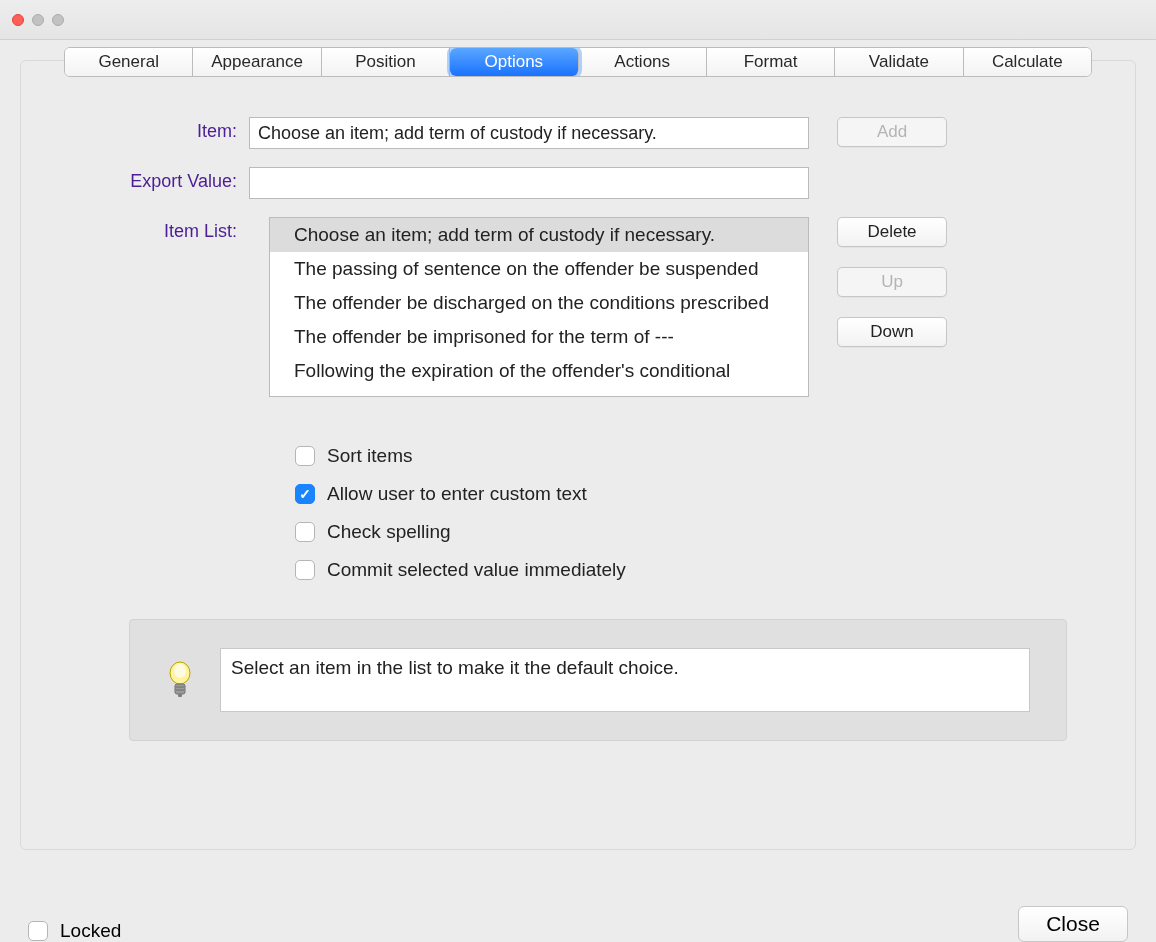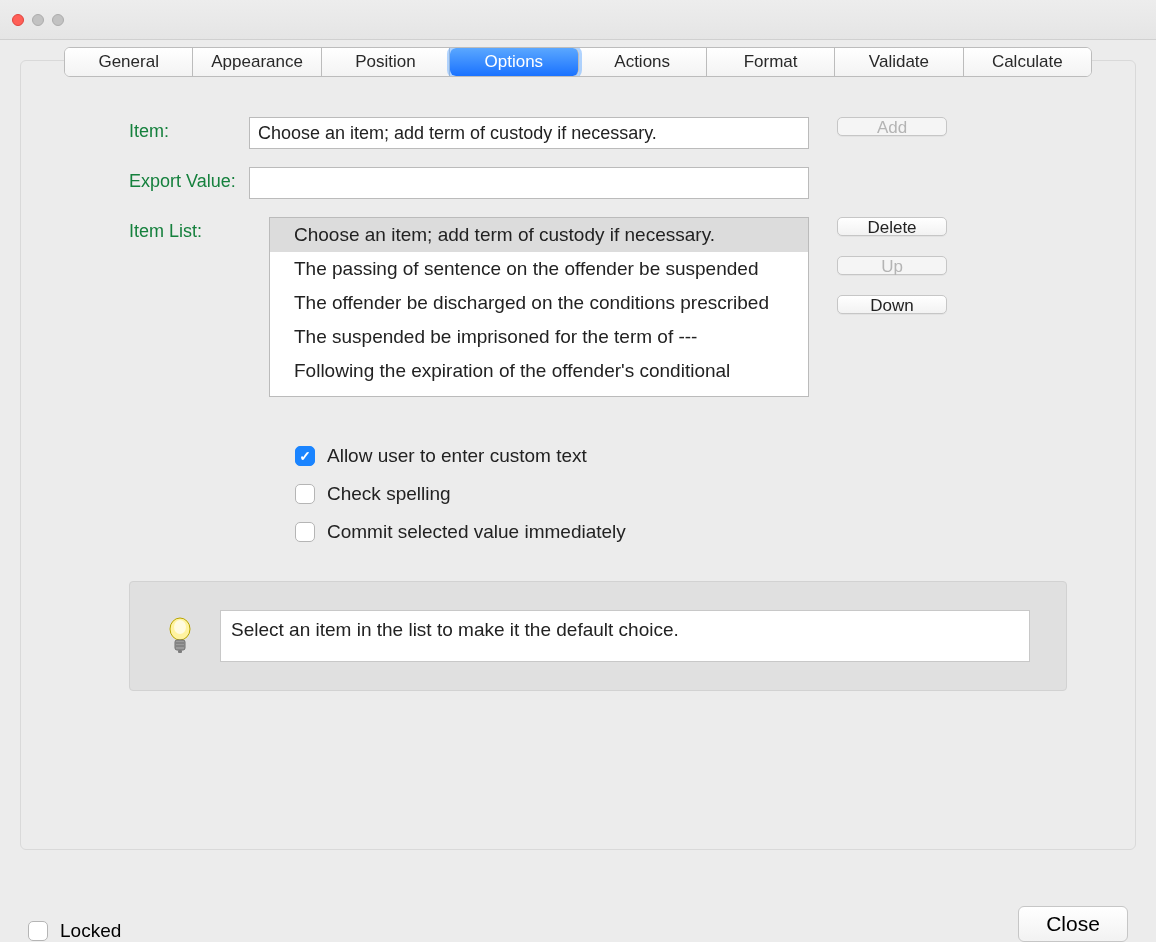--- a/index.html
+++ b/index.html
@@ -89,44 +89,44 @@
       padding-left: 80px;
       padding-right: 40px;
     }
     .row {
       display: flex;
       align-items: flex-start;
       margin-bottom: 18px;
     }
     .row-label {
       width: 120px;
-      text-align: left;
+      text-align: right;
       font-size: 18px;
       padding-right: 12px;
       padding-top: 4px;
-      color: #15803d;
+      color: #4c1d95;
     }
     .text-input {
       width: 560px;
       height: 32px;
       border: 1px solid #bbb;
       background: #fff;
       font-size: 18px;
       padding: 0 8px;
       color: #222;
     }
     .btn-col {
       margin-left: 28px;
       display: flex;
       flex-direction: column;
       gap: 20px;
     }
     .mac-btn {
       min-width: 110px;
-      height: 19px;
+      height: 30px;
       border: 1px solid #c6c6c6;
       border-radius: 5px;
       background: linear-gradient(#ffffff, #f2f2f2);
       font-size: 17px;
       color: #222;
       box-shadow: 0 1px 0 rgba(0,0,0,0.04);
     }
     .mac-btn.disabled {
       color: #b4b4b4;
       background: #f5f5f5;
@@ -187,21 +187,21 @@
       border-radius: 4px;
       padding: 28px 36px;
       display: flex;
       align-items: center;
       gap: 26px;
     }
     .hint-text {
       background: #fff;
       border: 1px solid #c8c8c8;
       flex: 1;
-      height: 52px;
+      height: 64px;
       padding: 8px 10px;
       font-size: 19px;
       color: #222;
     }
     .bulb {
       width: 28px;
       height: 40px;
     }
     .footer {
       position: absolute;
@@ -266,32 +266,36 @@
         <div class="row-label">Export Value:</div>
         <input class="text-input" value="" style="">
       </div>
 
       <div class="row">
         <div class="row-label">Item List:</div>
         <div class="listbox">
           <div class="item selected">Choose an item; add term of custody if necessary.</div>
           <div class="item">The passing of sentence on the offender be suspended</div>
           <div class="item">The offender be discharged on the conditions prescribed</div>
-          <div class="item">The suspended be imprisoned for the term of  ---</div>
+          <div class="item">The offender be imprisoned for the term of  ---</div>
           <div class="item">Following the expiration of the offender's conditional</div>
         </div>
         <div class="btn-col">
           <button class="mac-btn">Delete</button>
           <button class="mac-btn disabled">Up</button>
           <button class="mac-btn">Down</button>
         </div>
       </div>
 
       <div style="height:18px"></div>
 
+      <div class="check-row">
+        <span class="checkbox"></span>
+        <span>Sort items</span>
+      </div>
       <div class="check-row">
         <span class="checkbox checked"></span>
         <span>Allow user to enter custom text</span>
       </div>
       <div class="check-row">
         <span class="checkbox"></span>
         <span>Check spelling</span>
       </div>
       <div class="check-row">
         <span class="checkbox"></span>

